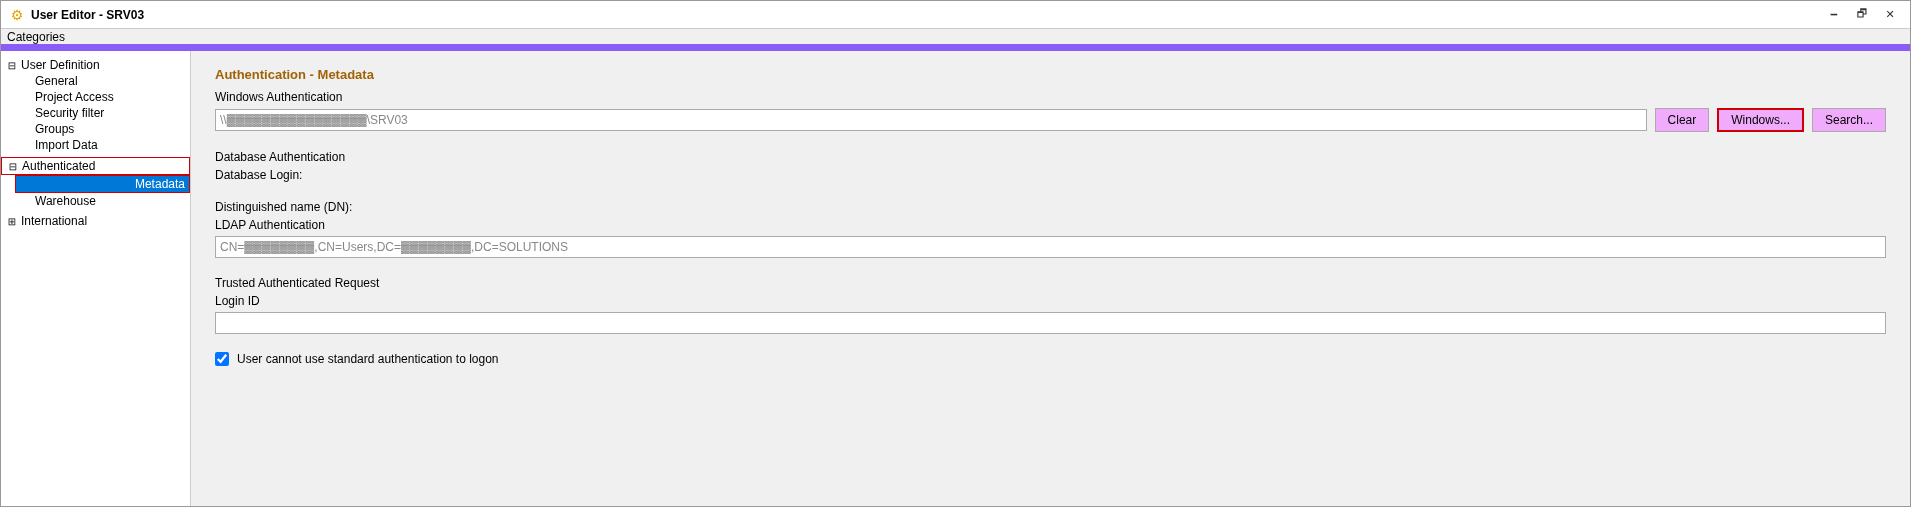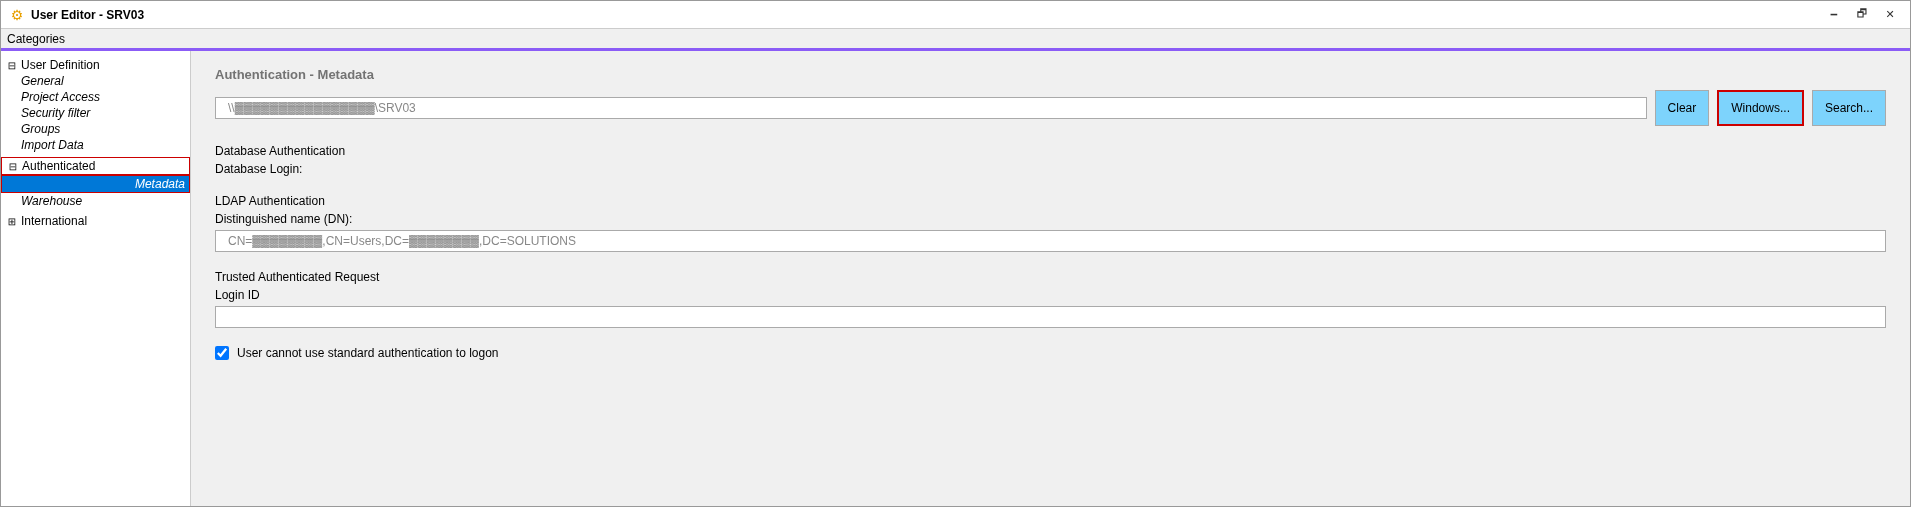--- a/index.html
+++ b/index.html
@@ -68,21 +68,21 @@
       cursor: pointer;
       display: flex;
       align-items: center;
       justify-content: center;
       font-size: 11px;
       color: #333;
     }
 
     .categories-bar {
       background: #f0f0f0;
-      border-bottom: 3px solid #8b5cf6;
+      border-bottom: 7px solid #8b5cf6;
       height: 22px;
       display: flex;
       align-items: center;
       padding: 0 6px;
       flex-shrink: 0;
     }
 
     .categories-label {
       font-size: 12px;
       color: #000;
@@ -131,71 +131,71 @@
       justify-content: center;
       font-size: 10px;
       flex-shrink: 0;
     }
 
     .tree-label {
       font-size: 12px;
     }
 
     .tree-children {
-      font-style: italic;
+      padding-left: 14px;
     }
 
     .content-panel {
       flex: 1;
       background: #f0f0f0;
       padding: 16px 24px;
       overflow-y: auto;
     }
 
     .section-title {
       font-size: 13px;
       font-weight: 600;
-      color: #737373;
+      color: #a16207;
       margin-bottom: 8px;
     }
 
     .sub-label {
       font-size: 12px;
       color: #000;
       margin-bottom: 4px;
     }
 
     .input-row {
       display: flex;
       align-items: center;
       gap: 8px;
       margin-bottom: 14px;
     }
 
     .text-input {
       border: 1px solid #aaa;
       background: #fff;
       height: 22px;
-      padding: 2px 12px;
+      padding: 2px 4px;
       font-size: 12px;
       color: #444;
     }
 
     .text-input.wide {
       flex: 1;
     }
 
     .text-input.full {
       width: 100%;
     }
 
     .btn {
-      height: 36px;
+      height: 24px;
       padding: 0 12px;
-      background: #7dd3fc;
+      background: #f0abfc;
       border: 1px solid #aaa;
       cursor: pointer;
       font-size: 12px;
       white-space: nowrap;
       display: flex;
       align-items: center;
     }
 
     .btn.primary-outline {
       border: 2px solid #c00;
@@ -302,36 +302,37 @@
           <span class="tree-label">International</span>
         </div>
       </div>
     </div>
 
     <div class="content-panel">
 
       <div class="section-title">Authentication - Metadata</div>
 
       <div class="auth-section">
+        <div class="sub-label">Windows Authentication</div>
         <div class="input-row">
           <input class="text-input wide" type="text" style="color: rgb(136, 136, 136);" value="\\▓▓▓▓▓▓▓▓▓▓▓▓▓▓▓▓\SRV03">
           <button class="btn">Clear</button>
           <button class="btn primary-outline">Windows...</button>
           <button class="btn">Search...</button>
         </div>
       </div>
 
       <div class="auth-section">
         <div class="sub-label">Database Authentication</div>
         <div class="sub-label">Database Login:</div>
       </div>
 
       <div class="auth-section">
+        <div class="sub-label">Distinguished name (DN):</div>
         <div class="sub-label">LDAP Authentication</div>
-        <div class="sub-label">Distinguished name (DN):</div>
         <div class="input-block">
           <input class="text-input full" type="text" style="color: rgb(136, 136, 136);" value="CN=▓▓▓▓▓▓▓▓,CN=Users,DC=▓▓▓▓▓▓▓▓,DC=SOLUTIONS">
         </div>
       </div>
 
       <div class="auth-section">
         <div class="sub-label">Trusted Authenticated Request</div>
         <div class="sub-label">Login ID</div>
         <div class="input-block">
           <input class="text-input full" type="text" value="" style="">

